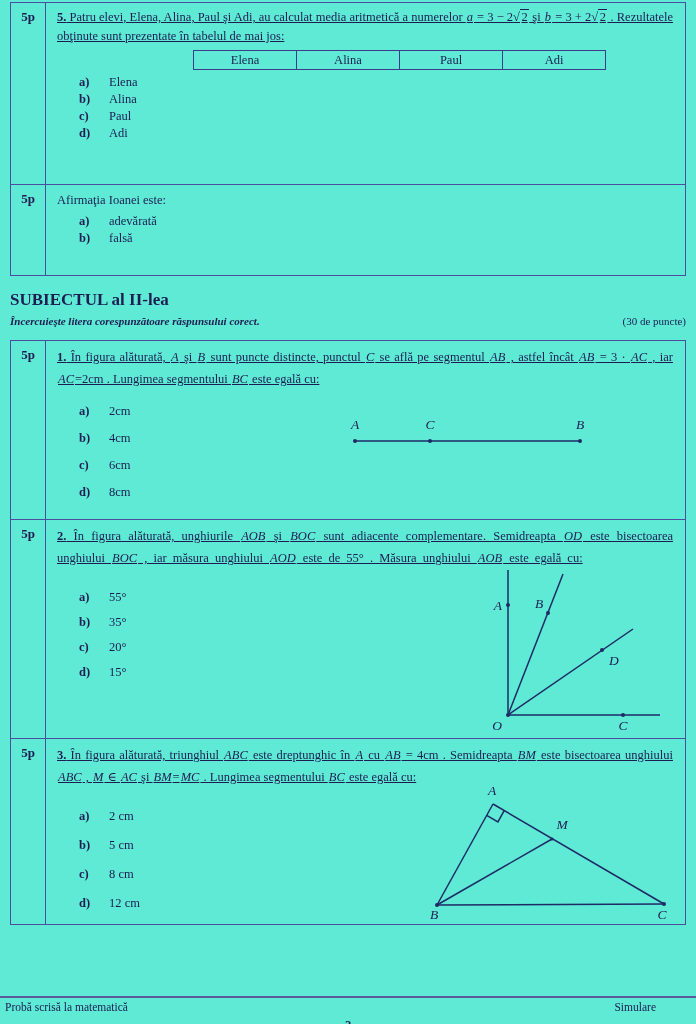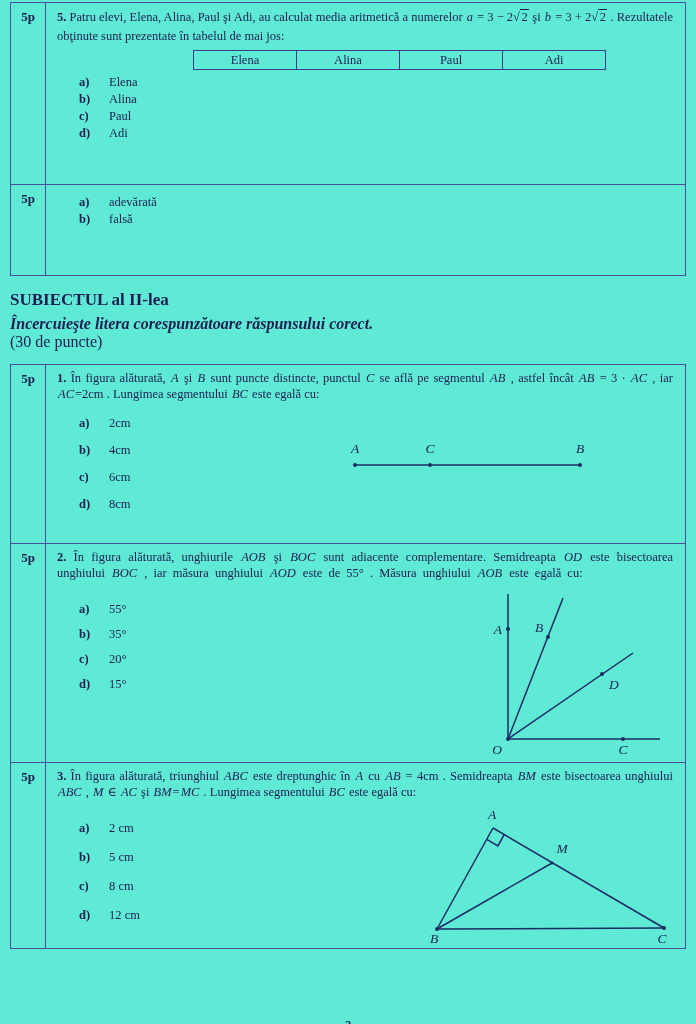--- a/index.html
+++ b/index.html
@@ -13,23 +13,23 @@
   .exam-table { border:1.5px solid #4d4da0; margin:0 10px; background:transparent; }
   .exam-table.first { margin-top:2px; }
   .qrow { display:flex; }
   .qrow + .qrow { border-top:1.5px solid #4d4da0; }
   .pts {
     width:34px; flex:0 0 34px; border-right:1.5px solid #4d4da0;
     font-weight:bold; text-align:center; padding-top:6px; font-size:13px;
   }
   .qbody { flex:1; position:relative; padding:5px 12px 0 11px; }
   
-  .stmt { margin:0; text-align:justify; }
+  .stmt { margin:0; text-align:justify;text-decoration:underline; }
   .sec1 .stmt { line-height:19px; }
-  .sec2 .stmt { line-height:16px; }
+  .sec2 .stmt { line-height:22px; }
   .seg-b { font-weight:bold; }
   .seg-m { font-style:italic; padding:0 1px; }
   .rad { white-space:nowrap; }
   .radicand { border-top:1.3px solid currentColor; padding:0 1.5px; }
   .prompt { margin:4px 0 0; line-height:18px; }
   
   .rtable { border-collapse:collapse; margin:4px 0 0 136px; }
   .rtable td {
     border:1px solid #3c3c8a; width:102px; height:18px;
     text-align:center; font-size:12.5px; padding:0;
@@ -41,21 +41,21 @@
   .sec1 .opts { margin:4px 0 0 22px; }
   .sec1 .opt { line-height:17px; }
   .opts-q1 { margin:8px 0 0 22px !important; }
   .opts-q1 .opt { line-height:27px; }
   .opts-q2 { margin:16px 0 0 22px !important; }
   .opts-q2 .opt { line-height:25px; }
   .opts-q3 { margin:14px 0 0 22px !important; }
   .opts-q3 .opt { line-height:29px; }
   
   .sec2-title { margin:14px 10px 0; font-size:17px; font-weight:bold; }
-  .instr-row { margin:5px 10px 0; display:flex; justify-content:space-between; font-size:16px;flex-direction:column; }
+  .instr-row { margin:5px 10px 0; display:flex; justify-content:space-between; font-size:11px; }
   .instr { font-weight:bold; font-style:italic; }
   .pts-note { font-weight:normal; }
   .table2 { margin-top:13px; }
   
   .fig { position:absolute; }
   .fig-seg { left:296px; top:72px; }
   .fig-angles { right:4px; top:48px; }
   .fig-tri { right:10px; top:44px; }
   .fig line, .fig path, .fig polyline { stroke:#1e2a66; stroke-width:1.5; fill:none; }
   .fig circle { fill:#1e2a66; stroke:none; }
@@ -113,20 +113,21 @@
               <span class="opt-label">d)</span>
               <span>Adi</span>
             </li>
         </ul>
       </div>
     </div>
 
     <div class="qrow" style="min-height:90px">
       <div class="pts">5p</div>
       <div class="qbody">
+        <p class="prompt" style="margin-top:1px">Afirmaţia Ioanei este:</p>
         <ul class="opts">
           <li class="opt">
               <span class="opt-label">a)</span>
               <span>adevărată</span>
             </li>
           <li class="opt">
               <span class="opt-label">b)</span>
               <span>falsă</span>
             </li>
         </ul>
@@ -250,15 +251,19 @@
           <circle cx="167" cy="56" r="1.6"></circle>
           <text x="107" y="12" text-anchor="middle">A</text>
           <text x="49" y="136" text-anchor="middle">B</text>
           <text x="277" y="136" text-anchor="middle">C</text>
           <text x="177" y="46" text-anchor="middle">M</text>
         </svg>
       </div>
     </div>
   </div>
 
+  <div class="footer">
+    <span class="footer-left">Probă scrisă la matematică</span>
+    <span class="footer-right">Simulare</span>
+  </div>
   <div class="pageno">2</div>
 
 </div>
 
 </body></html>

